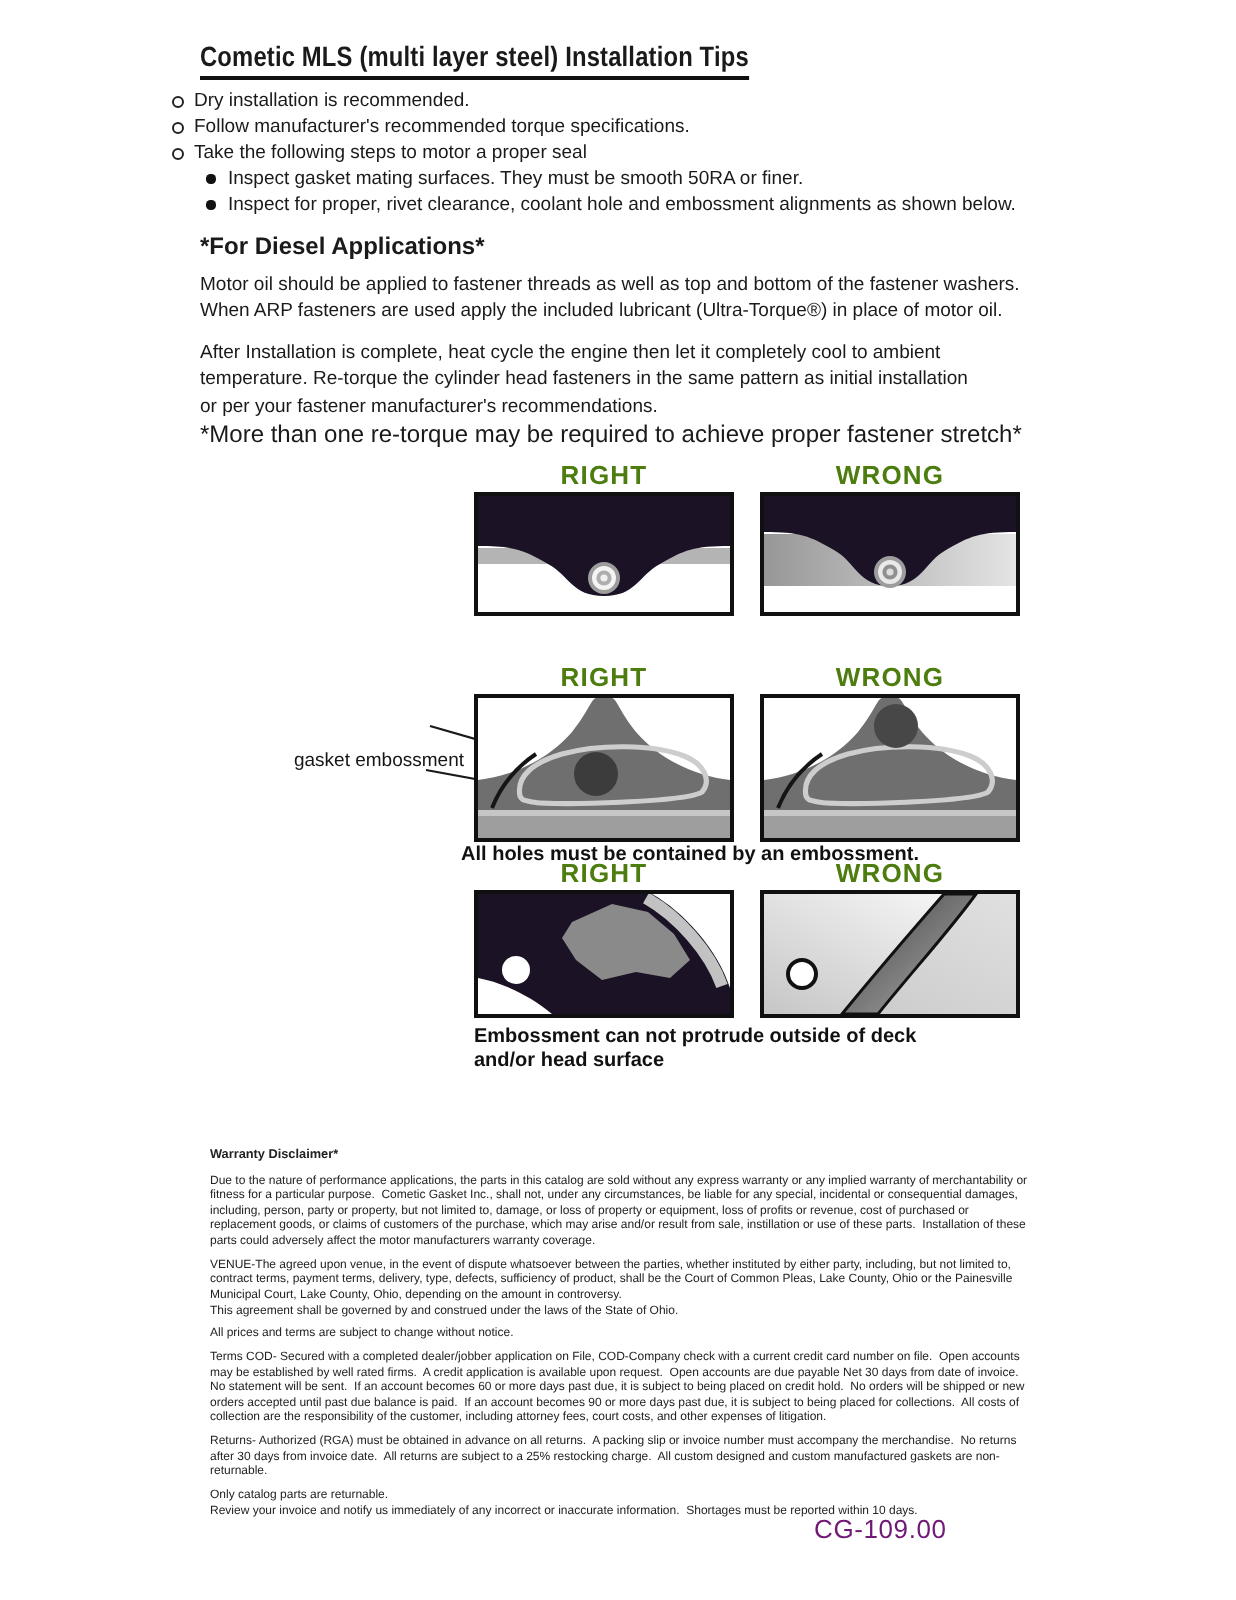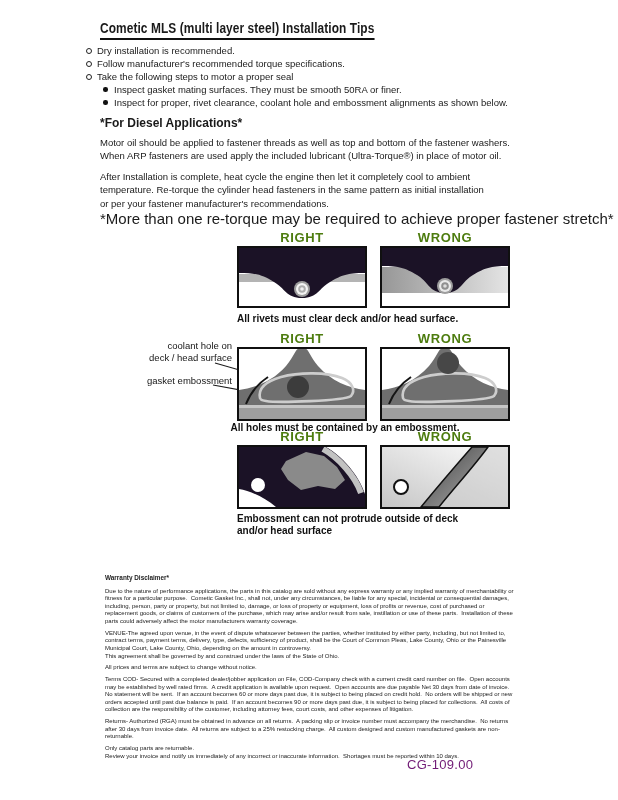--- a/index.html
+++ b/index.html
@@ -26,21 +26,21 @@
   }
   .sb{margin-left:17px;}
   .sb::before{
     content:"";position:absolute;left:0;top:4px;width:4.5px;height:4.5px;
     background:#111;border-radius:50%;
   }
   #diesel-heading{left:100px;top:116px;font-size:12px;font-weight:bold;}
   .para{left:100px;width:450px;font-size:9.5px;line-height:13.4px;}
   #para1{top:136px;}
   #para2{top:170px;}
-  #note{left:100px;top:210px;font-size:15px;}
+  #note{left:100px;top:210px;font-size:12px;}
 
   
   .dia{left:0;width:618px;}
   #dia1{top:229px;height:101px;}
   #dia2{top:330px;height:104px;}
   #dia3{top:428px;height:115px;}
   .dlabel{
     position:absolute;width:130px;text-align:center;
     font-size:13px;font-weight:600;letter-spacing:.6px;color:#4d7c0f;
   }
@@ -139,29 +139,26 @@
       <path class="ink" d="M0,0 H126 V18 C108,18 103,20 91,27 C80,33 79,45 63,45 C47,45 46,33 35,27 C23,20 18,18 0,18 Z"></path>
       <g>
         <circle cx="63" cy="38" r="8" fill="#9d9d9d"></circle>
         <circle cx="63" cy="38" r="6" fill="#e9e9e9"></circle>
         <circle cx="63" cy="38" r="3.8" fill="#8f8f8f"></circle>
         <circle cx="63" cy="38" r="1.8" fill="#dddddd"></circle>
       </g>
     </svg>
   </div>
 
-  <div class="caption" id="cap1">All rivets must clear deck and/or head surface.</div>
 </div>
 
 <div class="abs dia" id="dia2">
   <div class="dlabel r">RIGHT</div>
   <div class="dlabel w">WRONG</div>
 
-  <div class="callout preline" id="callout-coolant">coolant hole on
-deck / head surface</div>
   <div class="callout" id="callout-embossment">gasket embossment</div>
 
   <svg id="leader-lines" width="618" height="104">
     <line x1="215" y1="33" x2="288" y2="54" stroke="#1a1a1a" stroke-width="1.1"></line>
     <line x1="213" y1="55" x2="262" y2="64" stroke="#1a1a1a" stroke-width="1.1"></line>
   </svg>
 
   <div class="panel r">
     <svg width="126" height="70" viewBox="0 0 126 70">
       <rect x="0" y="0" width="126" height="70" fill="#ffffff"></rect>

